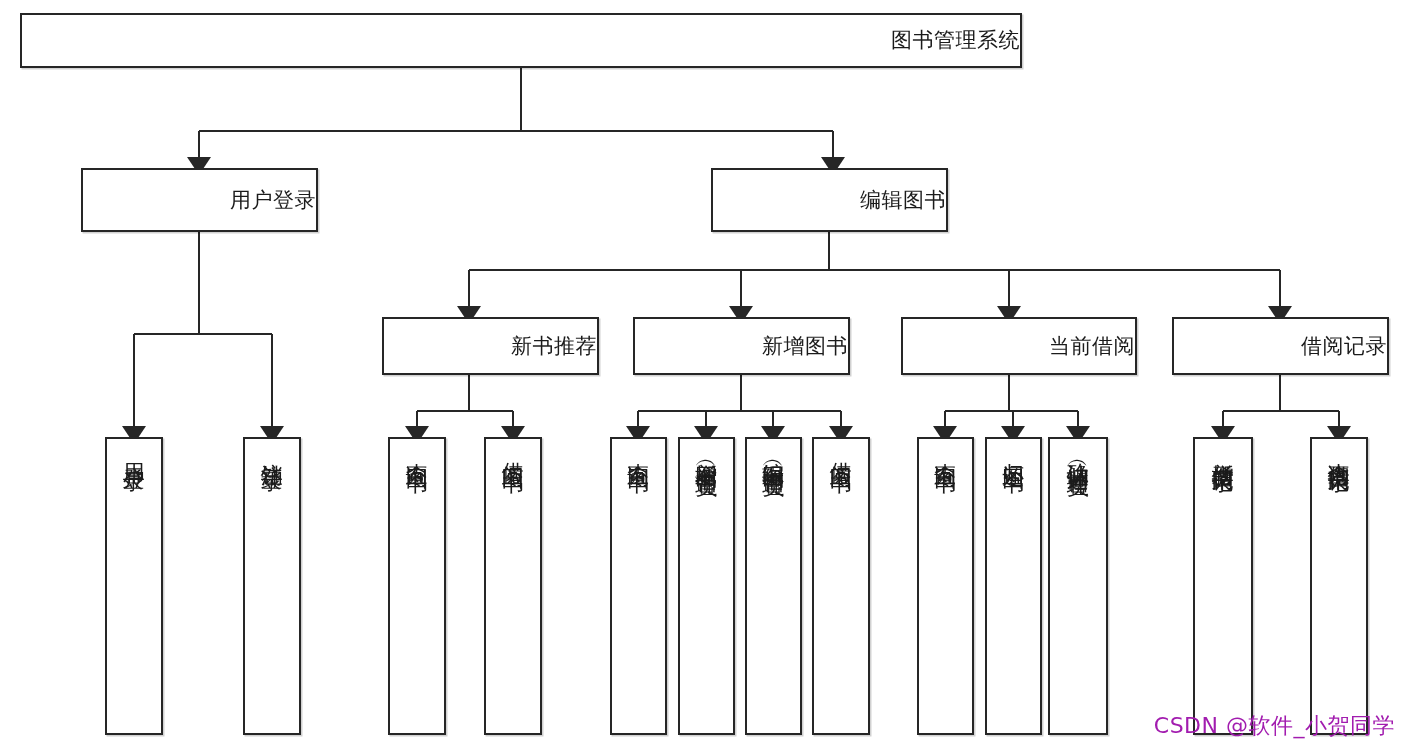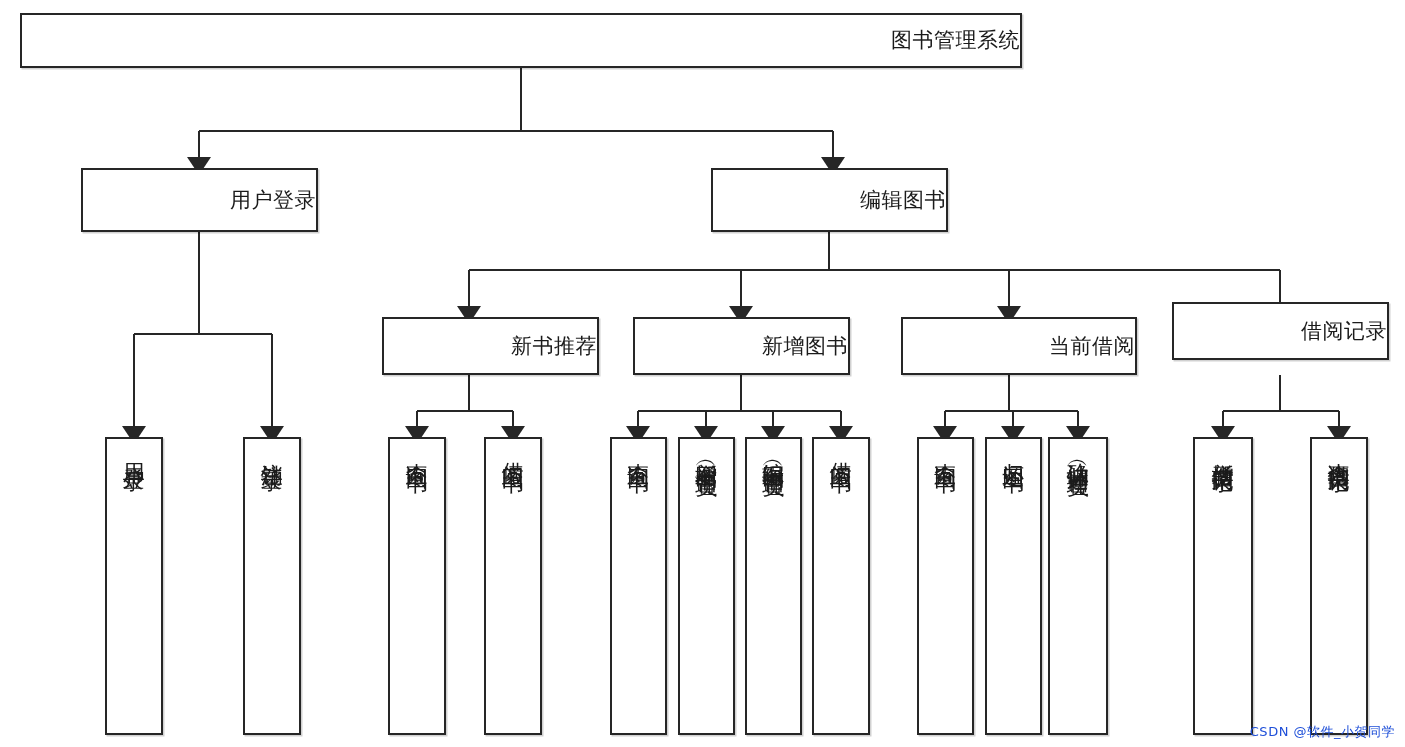--- a/index.html
+++ b/index.html
@@ -56,22 +56,22 @@
     letter-spacing: 3px;
     font-size: 22px;
   }
   .node-box.vertical.mid .node-label {
     letter-spacing: 2px;
   }
   .watermark {
     position: absolute;
     right: 10px;
     bottom: 6px;
-    font-size: 13px;
-    color: #1d4ed8;
+    font-size: 22px;
+    color: #a21caf;
     letter-spacing: 0.5px;
     white-space: nowrap;
     font-family: "DejaVu Sans", "Liberation Sans", sans-serif;
   }
 </style>
 </head>
 <body>
 
 <div id="diagram-root">
 
@@ -145,21 +145,21 @@
   </div>
 
   <div class="node-box" style="left:633px; top:317px; width:217px; height:58px;">
     <span class="node-label">新增图书</span>
   </div>
 
   <div class="node-box" style="left:901px; top:317px; width:236px; height:58px;">
     <span class="node-label">当前借阅</span>
   </div>
 
-  <div class="node-box" style="left:1172px; top:302px; width:217px; height:58px;">
+  <div class="node-box" style="left:1172px; top:317px; width:217px; height:58px;">
     <span class="node-label">借阅记录</span>
   </div>
 
   <div class="node-box vertical" style="left:105px; top:437px; width:58px; height:298px;">
     <span class="node-label">用户登录</span>
   </div>
 
   <div class="node-box vertical" style="left:243px; top:437px; width:58px; height:298px;">
     <span class="node-label">注销登录</span>
   </div>

